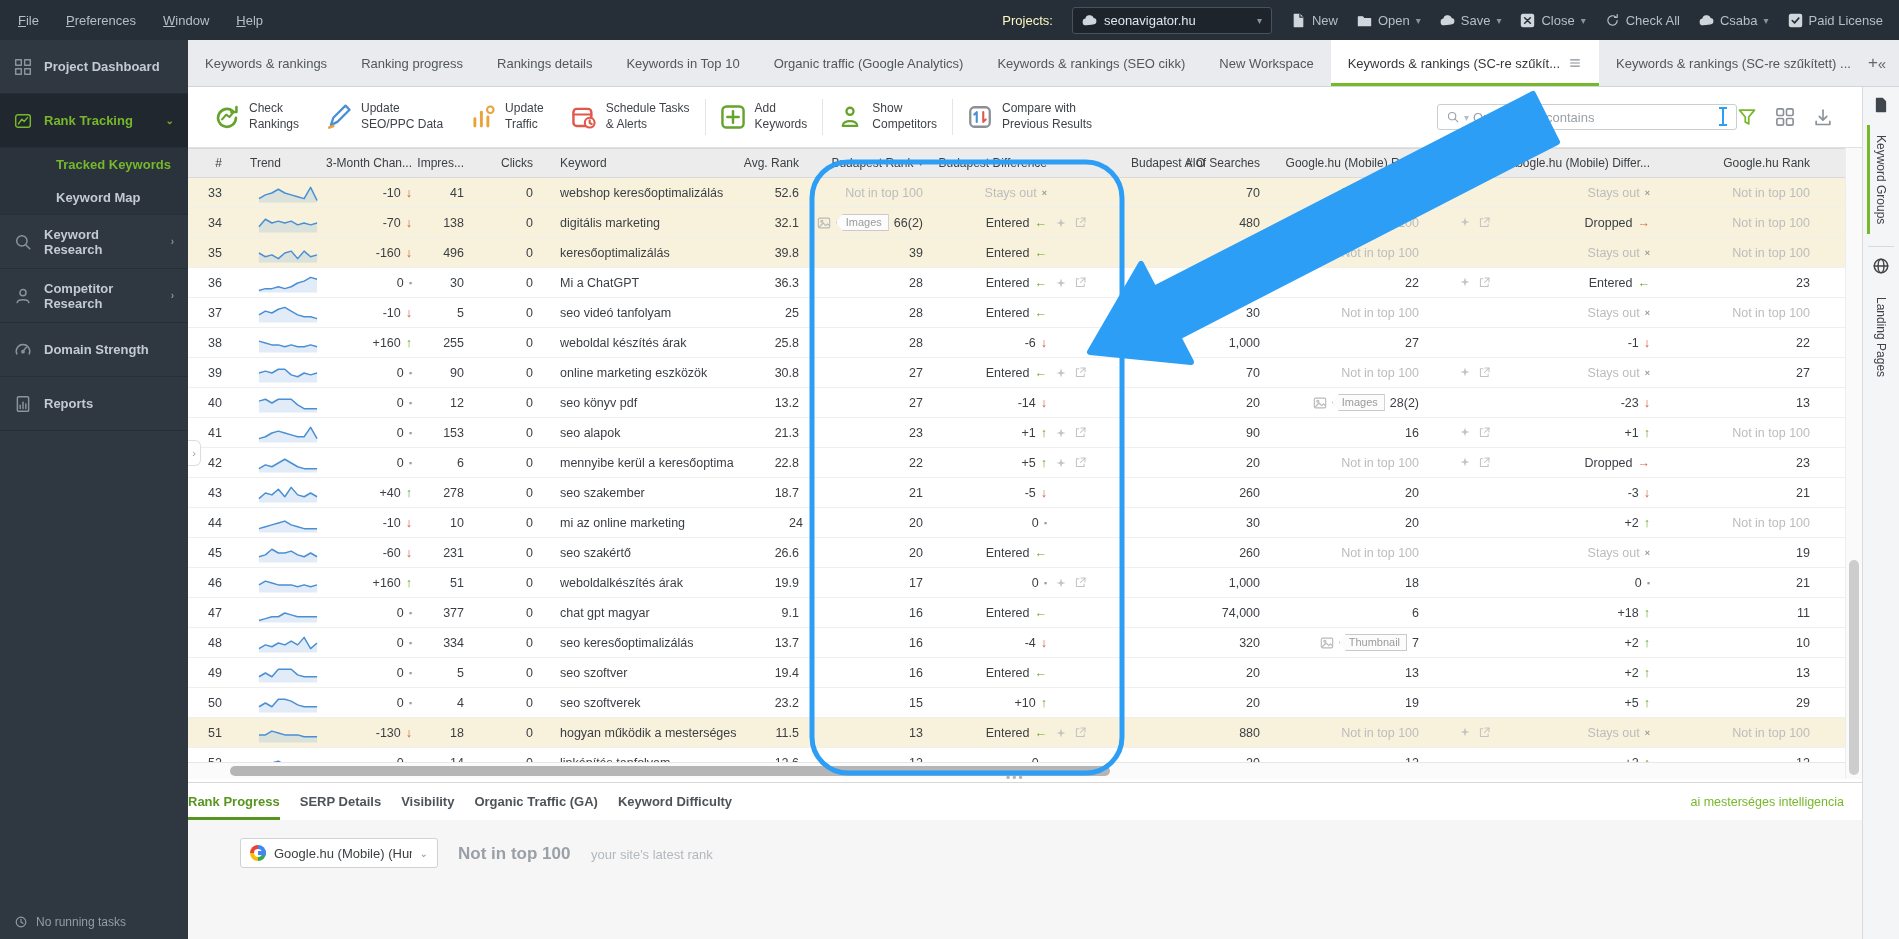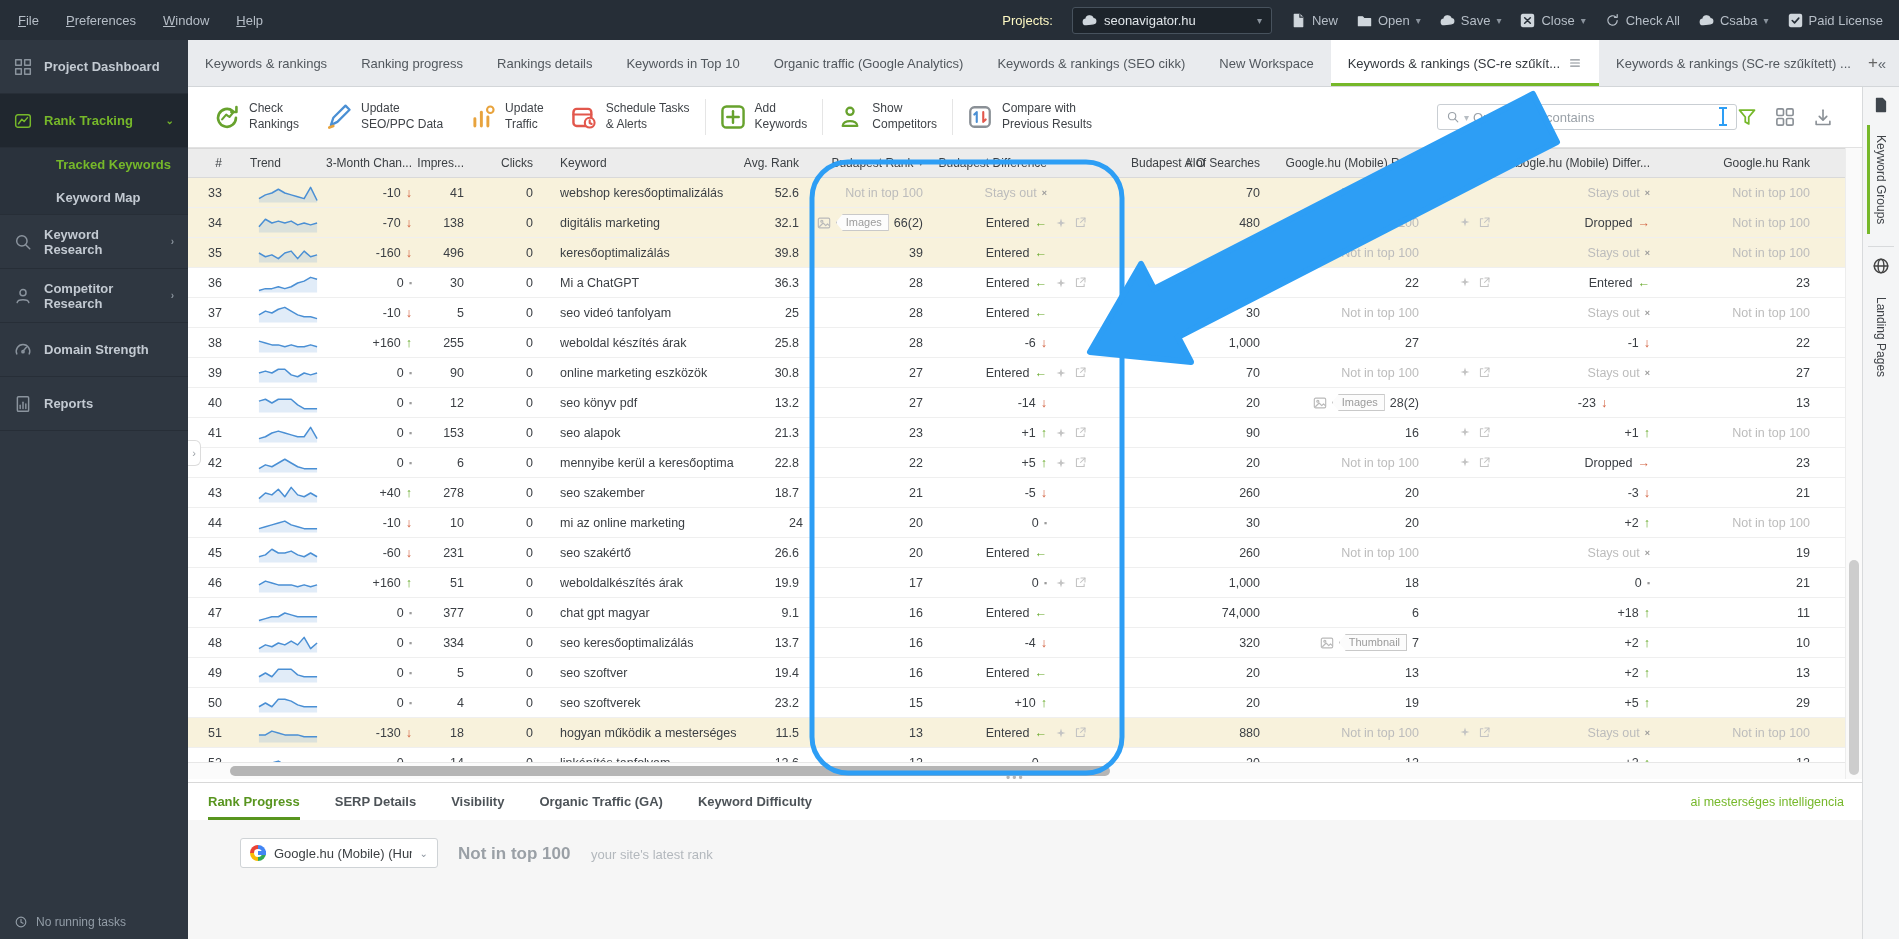--- a/index.html
+++ b/index.html
@@ -79,21 +79,21 @@
   .spark{margin-left:8px}
 
   .hscroll{position:absolute;left:0;top:722px;width:1657px;height:17px;background:#fbfbfb;border-top:1px solid #e7e7e7}
   .hthumb{position:absolute;left:42px;top:3px;width:880px;height:10px;border-radius:5px;background:#b5b5b5}
   .vscroll{position:absolute;left:1657px;top:108px;width:17px;height:631px;background:#fafafa;border-left:1px solid #ededed}
   .vthumb{position:absolute;left:3px;top:412px;width:10px;height:215px;border-radius:5px;background:#cdcdcd}
 
   
   .bottom{position:absolute;left:0;top:742px;width:1674px;height:157px;background:#fff;border-top:1px solid #d8d8d8}
   .dots-handle{position:absolute;top:-12px;left:818px;color:#b5b5b5;letter-spacing:2px;font-size:12px;cursor:pointer}
-  .bp-tabs{height:37px;display:flex;align-items:stretch;gap:35px;padding-left:20px}
+  .bp-tabs{height:37px;display:flex;align-items:stretch;gap:20px;}
   .bp-tab{display:flex;align-items:center;font-size:13px;font-weight:bold;color:#4d5358;position:relative;cursor:pointer}
   .bp-tab.active{color:#58951f}
   .bp-tab.active::after{content:"";position:absolute;left:0;right:0;bottom:0;height:3px;background:#58951f}
   .bp-link{margin-left:auto;display:flex;align-items:center;padding-right:18px;color:var(--green);font-size:12.5px;cursor:pointer}
   .bp-content{position:absolute;left:0;top:37px;right:0;bottom:0;background:#f6f6f6}
   .engine-select{position:absolute;left:52px;top:18px;width:198px;height:30px;background:#fff;border:1px solid #cfd3d6;border-radius:3px;display:flex;align-items:center;gap:8px;padding:0 9px;font-size:13px;color:#3c4043;cursor:pointer}
   .engine-select .grow{flex:1;overflow:hidden;white-space:nowrap}
   .glogo{width:16px;height:16px;border-radius:50%;background:conic-gradient(#4285f4 0 90deg,#34a853 90deg 180deg,#fbbc05 180deg 270deg,#ea4335 270deg 360deg);position:relative;flex:none}
   .glogo::after{content:"";position:absolute;inset:4px;background:#fff;border-radius:50%}
   .glogo::before{content:"";position:absolute;right:0;top:6px;width:8px;height:4px;background:#4285f4;z-index:1}
@@ -877,21 +877,21 @@
             <svg width="14" height="14" viewBox="0 0 16 16" fill="none" stroke="currentColor" stroke-width="1.3" stroke-linecap="round" stroke-linejoin="round">
               <rect x="1.5" y="2.5" width="13" height="11" rx="1.5"></rect>
               <circle cx="5.5" cy="6" r="1.2"></circle>
               <polyline points="3,12 7,8 10,11 12,9 14,11"></polyline>
             </svg>
           </span>
           <span class="tag">Images</span>
           <span class="">28(2)</span>
         </div>
         <div class="cell l" style="justify-content:flex-start;padding-left:4px;"></div>
-        <div class="cell r" style="justify-content:center;padding-right:40px;">
+        <div class="cell r" style="justify-content:flex-end;padding-right:40px;">
           <span class="">-23</span>
           <span class="arr dn">↓</span>
         </div>
         <div class="cell r" style="justify-content:flex-end;padding-right:35px;">
           <span class="">13</span>
         </div>
       </div>
       <div class="trow grid-row" style="grid-template-columns:52px 78px 104px 56px 67px 200px 65px 145px 170px 63px 110px 157px 80px 155px 155px">
         <div class="cell r" style="justify-content:flex-end;padding-right:18px;">41</div>
         <div class="cell l" style="justify-content:flex-start;padding-left:10px;">

